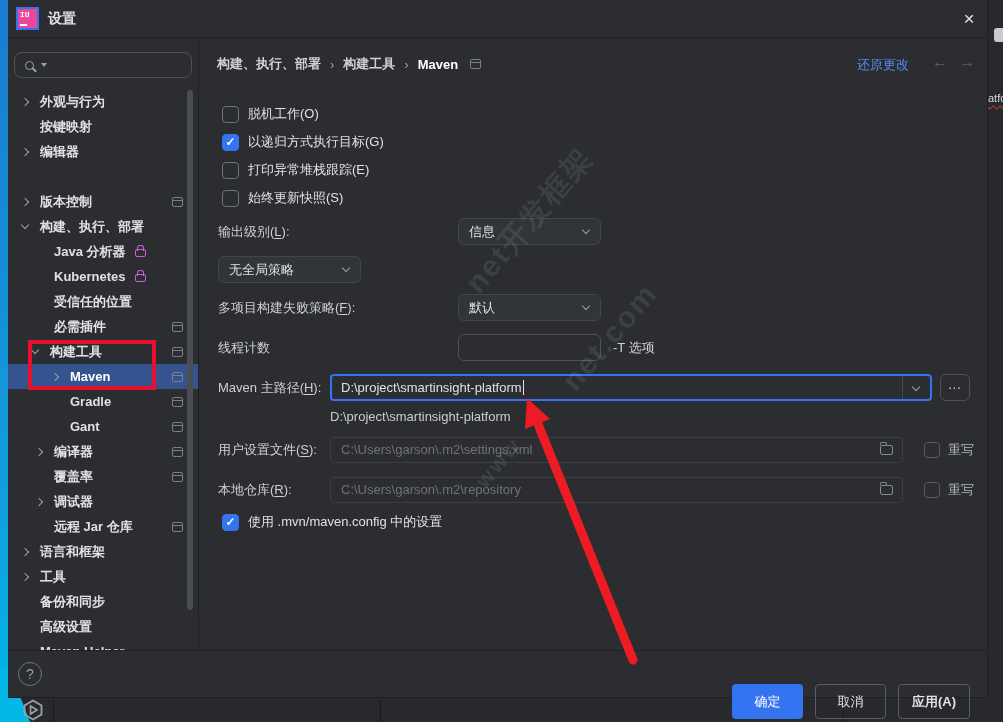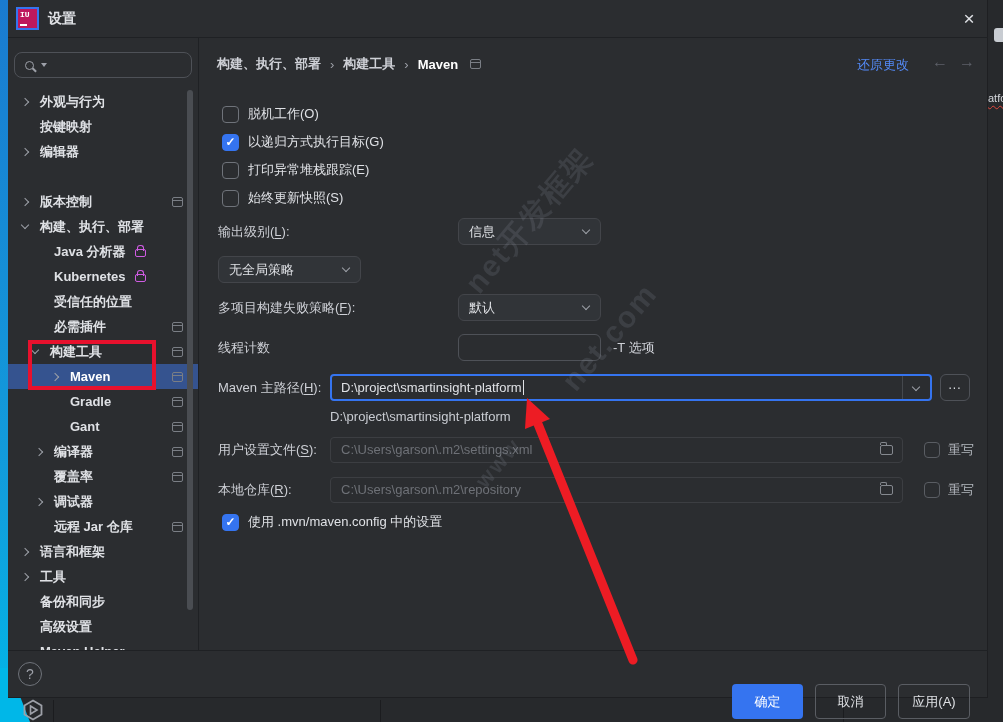--- a/index.html
+++ b/index.html
@@ -19,21 +19,21 @@
   .bg-code { position:absolute; left:988px; top:92px; z-index:3; color:#d5d8dd; font-size:11px;
              text-decoration:underline wavy #e0483e 1px; text-underline-offset:3px; }
   .hex-icon { position:absolute; left:22px; top:699px; z-index:6; }
 
   
   .dialog { position:absolute; left:8px; top:0; width:980px; height:698px; background:#2b2d30; z-index:10;
             border-right:1px solid #1e1f22; border-bottom:1px solid #1e1f22; }
 
   
   .titlebar { position:absolute; left:8px; top:0; width:980px; height:38px; border-bottom:1px solid #1f2124; z-index:11; }
-  .app-logo { position:absolute; left:8px; top:7px; width:23px; height:23px; background:#be185d;
+  .app-logo { position:absolute; left:8px; top:7px; width:23px; height:23px; background:#ec4899;
               border:2px solid #3574f0; }
   .app-logo .lg { position:absolute; left:2px; top:1px; color:#fff; font-size:8px; font-weight:bold;
                   font-family:"Liberation Mono", monospace; }
   .app-logo .ul { position:absolute; left:2px; bottom:2px; width:7px; height:2px; background:#fff; }
   .win-title { position:absolute; left:40px; top:10px; color:#dfe1e5; font-size:14px; font-weight:600; }
   .close-btn { position:absolute; left:948px; top:6px; width:26px; height:26px; color:#dfe1e5; font-size:19px;
                display:flex; align-items:center; justify-content:center; cursor:pointer; }
 
   
   .search-box { position:absolute; left:14px; top:52px; width:178px; height:26px; border:1px solid #4e5157;
@@ -110,21 +110,21 @@
 
   
   .footer-sep { position:absolute; left:8px; top:650px; width:980px; height:1px; background:#1f2124; z-index:12; }
   .help { position:absolute; left:18px; top:662px; width:24px; height:24px; border:1.4px solid #6f737a; border-radius:50%;
           color:#9da0a8; font-size:14px; display:flex; align-items:center; justify-content:center; z-index:12; cursor:pointer; }
   .btn { position:absolute; top:684px; height:35px; border-radius:4px; font-size:13px; display:flex;
          align-items:center; justify-content:center; z-index:12; cursor:pointer; }
   .btn.primary { left:732px; width:71px; background:#3574f0; color:#fff; }
   .btn.sec { background:transparent; border:1px solid #5a5d63; color:#dfe1e5; }
   .btn.cancel { left:815px; width:71px; }
-  .btn.apply { left:898px; width:72px; }
+  .btn.apply { left:898px; width:72px;font-weight:bold; }
 
   
   .wm { position:absolute; color:rgba(190,200,212,0.12); font-size:30px; font-weight:bold;
         transform:rotate(-50deg); z-index:13; pointer-events:none; letter-spacing:2px; }
 
   
   .anno-rect { position:absolute; left:28px; top:340px; width:128px; height:50px; border:4px solid #e8112d; z-index:60; }
   .anno-svg { position:absolute; left:0; top:0; width:1003px; height:722px; z-index:60; pointer-events:none; }
 </style>
 </head>

